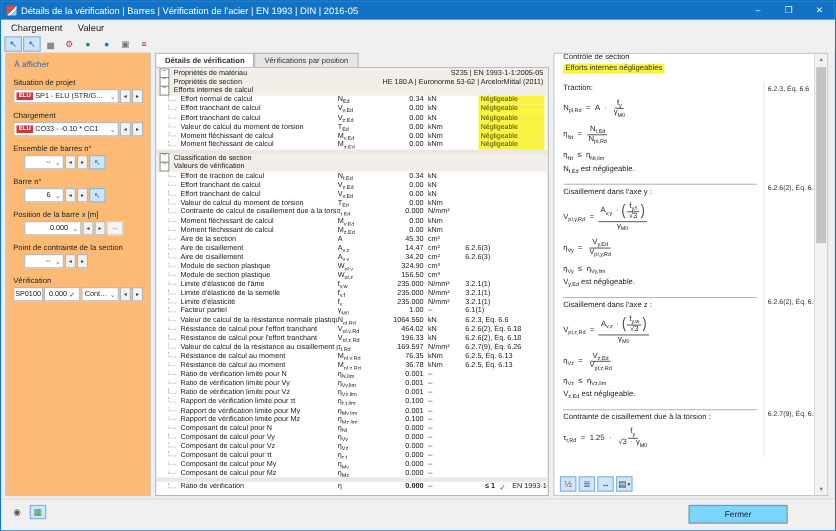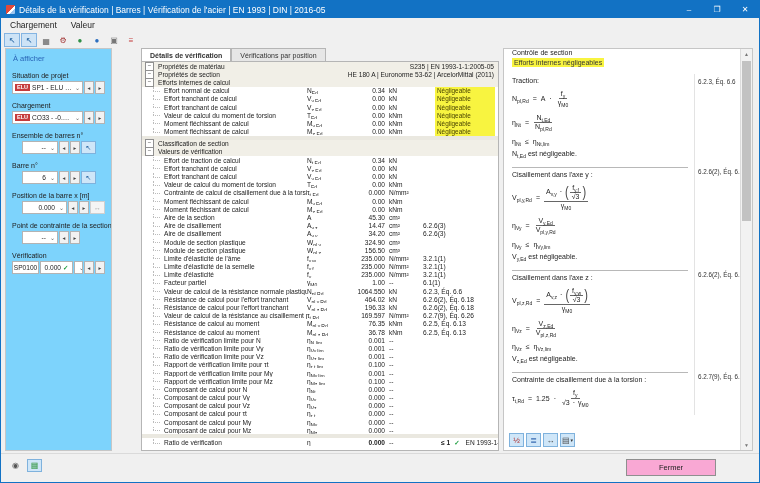--- a/index.html
+++ b/index.html
@@ -18,21 +18,21 @@
   .menubar{height:14px;display:flex;align-items:center;font-size:8.5px;padding-left:2px;background:#f0f0f0}
   .menu-item{padding:0 7px}
   .toolbar{height:16px;display:flex;align-items:center;gap:1px;padding-left:3px;background:#f0f0f0}
   .ticon{width:16px;height:14px;display:flex;align-items:center;justify-content:center;
          font-size:8px;border:1px solid transparent;box-sizing:border-box}
   .ticon.pressed{background:#cde3f6;border-color:#84b4e2}
 
   .content{position:absolute;top:47px;left:0;right:0;bottom:28px}
 
   
-  .sidebar{position:absolute;left:4px;top:0;bottom:3px;width:107px;background:#7dd3fc;
+  .sidebar{position:absolute;left:4px;top:0;bottom:3px;width:132px;background:#fdba74;
            border:1px solid #c6c6c6;box-sizing:border-box;font-size:7px;overflow:hidden}
   .sb-head{color:#2a66b8;font-size:7.5px;margin:5px 7px 9px}
   .grp{margin:0 6px 8px}
   .grp-label{margin-bottom:2px;white-space:nowrap}
   .ctl-row{display:flex;align-items:center;gap:1px}
   .combo{height:13px;border:1px solid #b3b3b3;background:#fff;display:flex;align-items:center;
          padding:0 2px;box-sizing:border-box;overflow:hidden;white-space:nowrap;font-size:6.6px}
   .combo.grow{flex:1;min-width:0}
   .combo .val{overflow:hidden;text-overflow:ellipsis}
   .combo .chev{margin-left:auto;color:#666;font-size:6px;padding-left:2px}
@@ -106,21 +106,21 @@
   .sc-arrow{height:10px;display:flex;align-items:center;justify-content:center;font-size:5px;color:#777}
   .sc-arrow.down{position:absolute;bottom:0;left:0;right:0}
   .sc-thumb{position:absolute;left:1px;right:1px;top:12px;height:160px;background:#c2c2c2}
 
   
   .footer{position:absolute;left:0;right:0;bottom:0;height:28px;background:#f0f0f0;border-top:1px solid #dadada}
   .f-icons{position:absolute;left:7px;top:5px;display:flex;gap:4px}
   .ficon{width:15px;height:13px;display:flex;align-items:center;justify-content:center;font-size:8px;
          border:1px solid transparent;box-sizing:border-box}
   .ficon.pressed{background:#cfe6f8;border-color:#7fb2dd}
-  .close-btn{position:absolute;right:43px;top:5px;width:90px;height:17px;background:#f9a8d4;
+  .close-btn{position:absolute;right:43px;top:5px;width:90px;height:17px;background:#7dd3fc;
              border:1px solid #8f8f8f;font-size:7.5px;display:flex;align-items:center;justify-content:center;box-sizing:border-box}
 </style>
 </head>
 <body>
 
 <div class="dialog">
 
   <div class="titlebar">
     <span class="app-icon"></span>
     <span>Détails de la vérification | Barres | Vérification de l'acier | EN 1993 | DIN | 2016-05</span>

